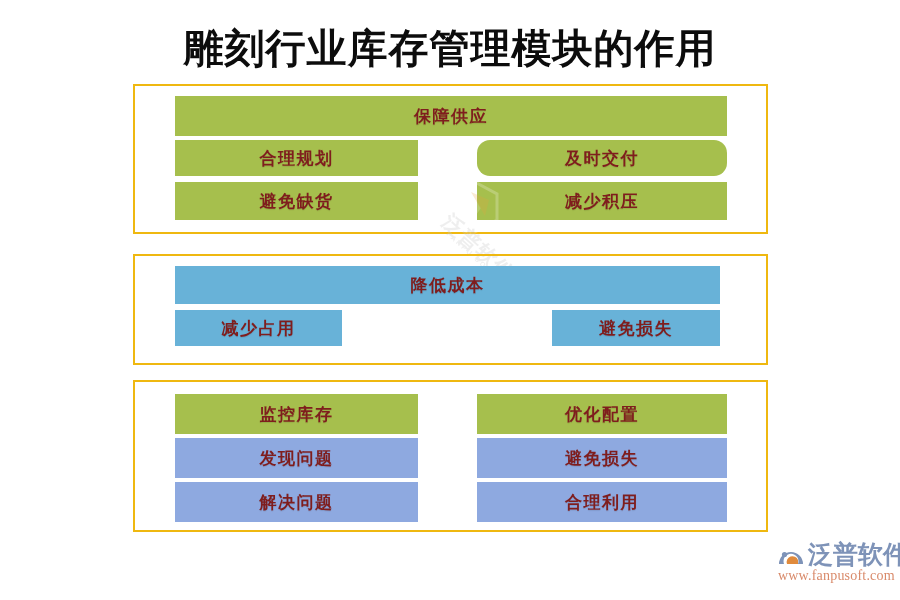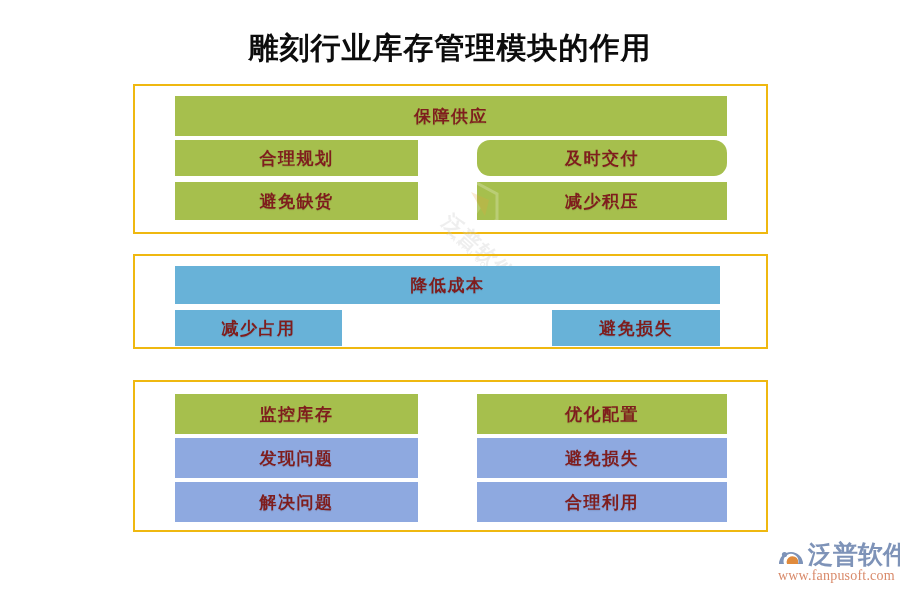--- a/index.html
+++ b/index.html
@@ -15,39 +15,39 @@
     overflow: hidden;
     position: relative;
   }
 
   #page-title {
     position: absolute;
     top: 28px;
     left: 0;
     width: 900px;
     text-align: center;
-    font-size: 30px;
+    font-size: 40px;
     font-weight: bold;
     color: #0c0c0c;
     letter-spacing: 1px;
     line-height: 40px;
     white-space: nowrap;
   }
 
   .panel {
     position: absolute;
     left: 133px;
     width: 635px;
     border: 2px solid #EFB810;
     box-sizing: border-box;
     background: transparent;
   }
 
   #panel-1 { top: 84px;  height: 150px; }
-  #panel-2 { top: 254px; height: 95px; }
+  #panel-2 { top: 254px; height: 111px; }
   #panel-3 { top: 380px; height: 152px; }
 
   .box {
     position: absolute;
     box-sizing: border-box;
     display: flex;
     align-items: center;
     justify-content: center;
     color: #7f1d1d;
     font-weight: bold;

